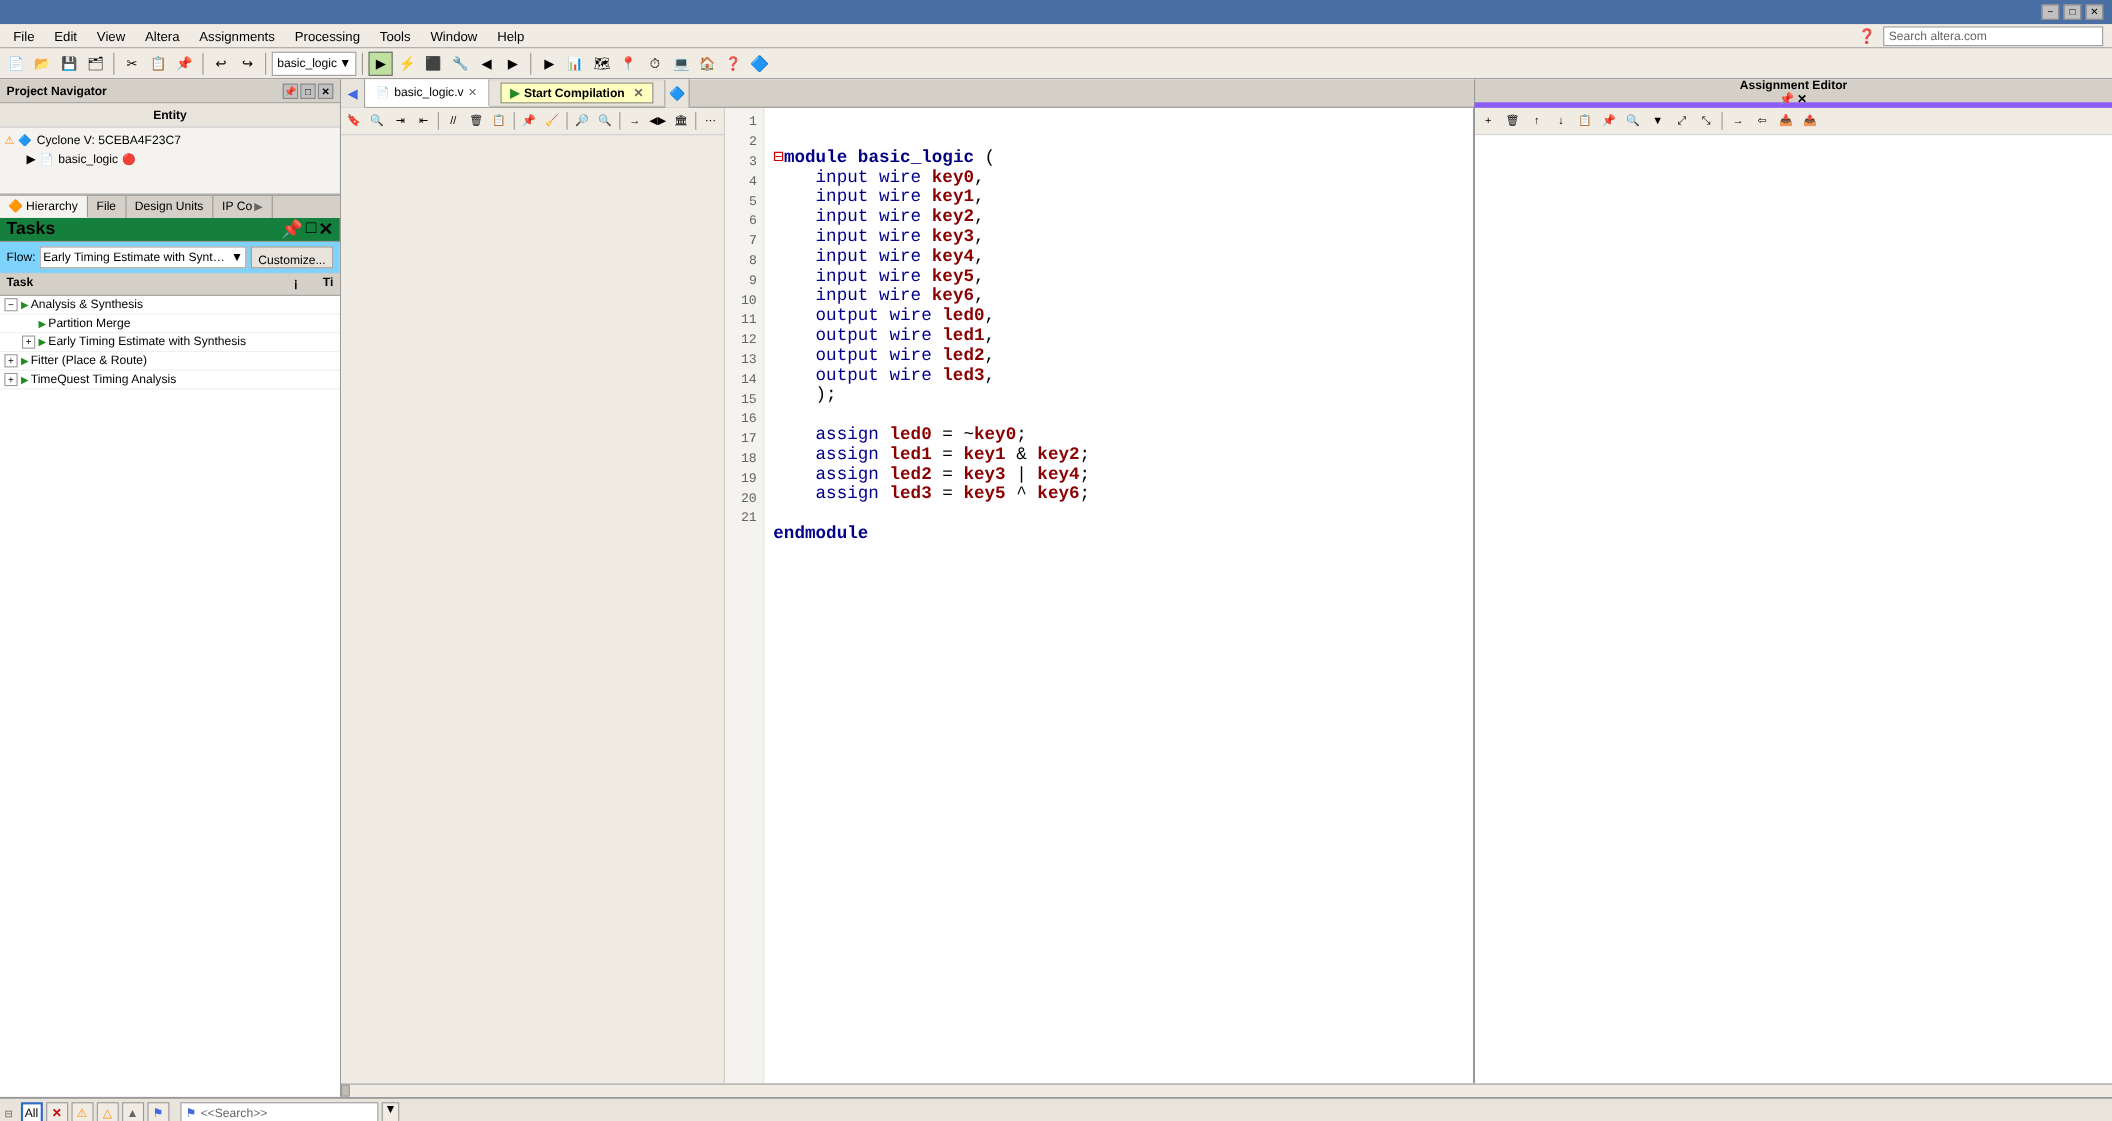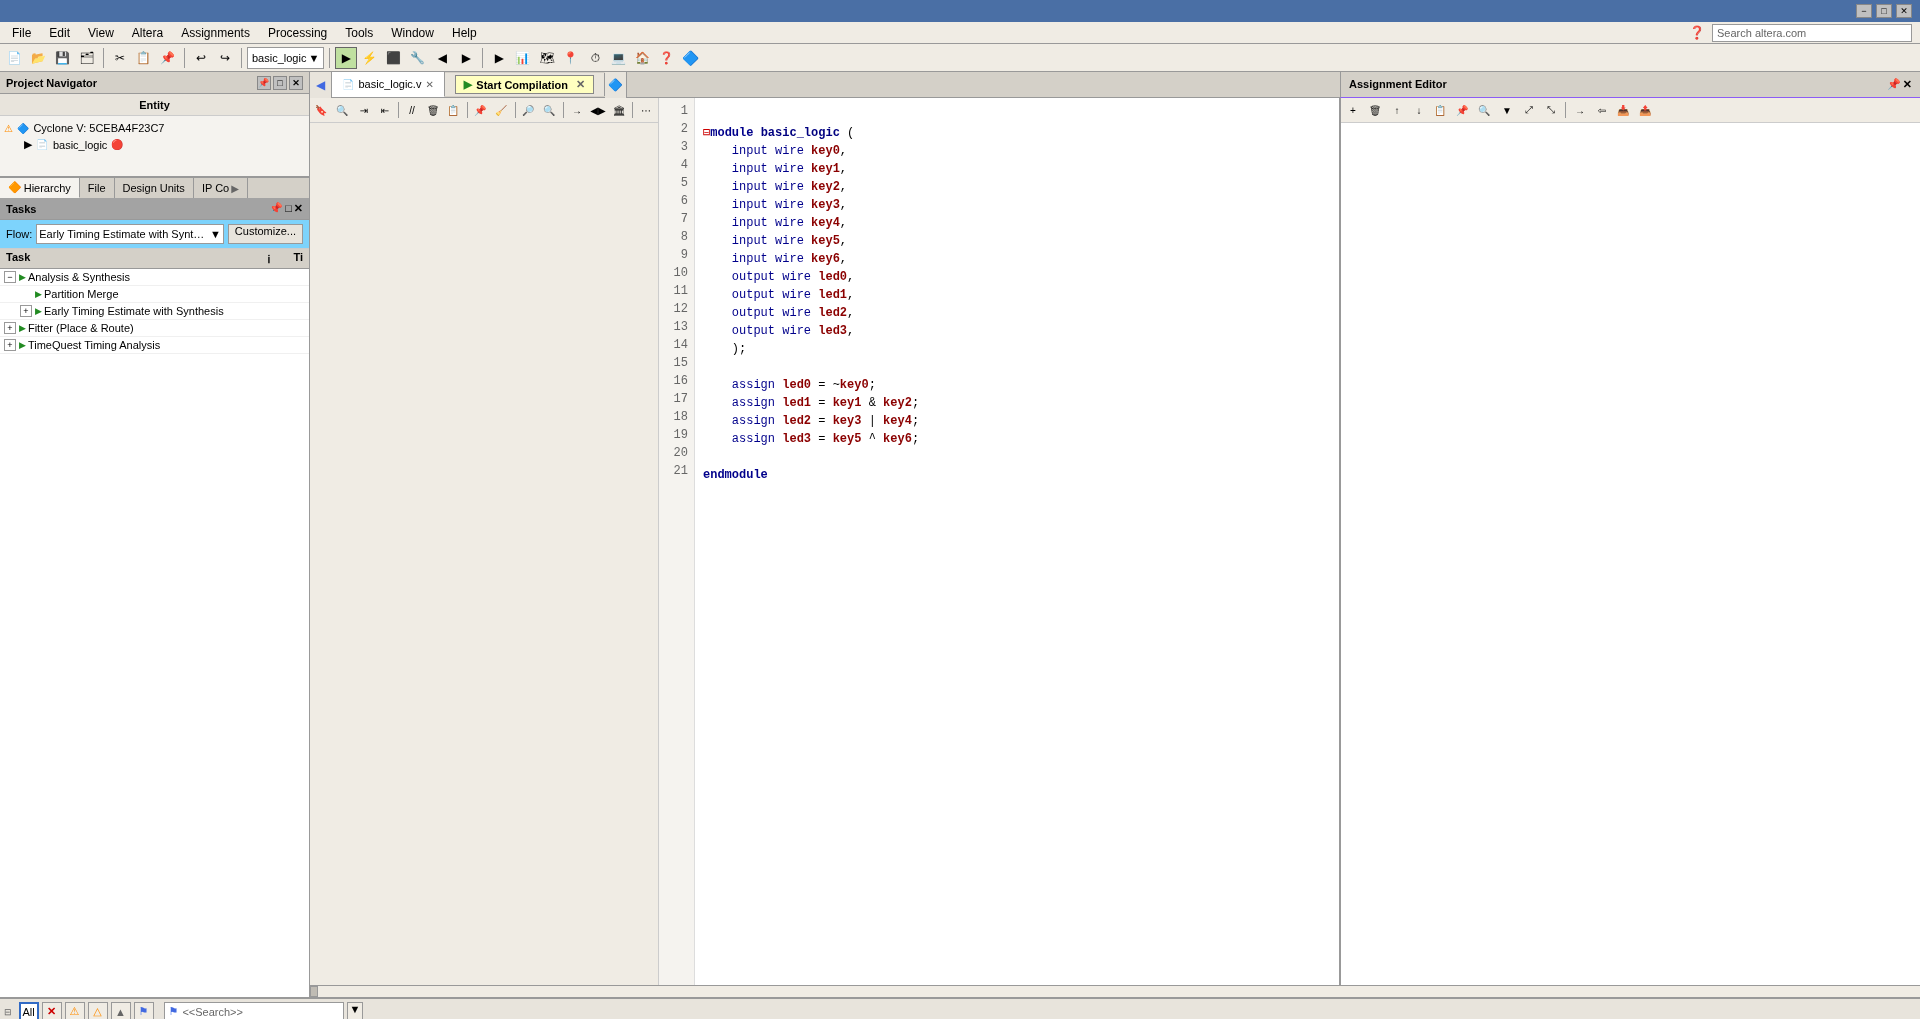--- a/index.html
+++ b/index.html
@@ -43,26 +43,26 @@
     .entity-sub-item .err-icon { color: #cc0000; font-size: 10px; }
     
     
     #nav-tabs { display: flex; border-top: 1px solid #999; background: #d4d0c8; }
     .nav-tab { padding: 3px 8px; font-size: 11px; cursor: pointer; border-right: 1px solid #999; display: flex; align-items: center; gap: 2px; }
     .nav-tab.active { background: #f5f3ef; border-bottom: 1px solid #f5f3ef; }
     .nav-tab-arrow { font-size: 10px; color: #666; }
 
     
     #tasks-panel { flex: 1; display: flex; flex-direction: column; overflow: hidden; }
-    #tasks-header { background: #a3a3a3; height: 22px; display: flex; align-items: center; justify-content: space-between; padding: 0 6px; font-size: 11px; font-weight: bold; border-bottom: 1px solid #999; }
+    #tasks-header { background: #15803d; height: 22px; display: flex; align-items: center; justify-content: space-between; padding: 0 6px; font-size: 16px; font-weight: bold; border-bottom: 1px solid #999; }
     #tasks-header .panel-controls { display: flex; gap: 2px; }
     #flow-row { display: flex; align-items: center; padding: 4px 6px; gap: 4px; border-bottom: 1px solid #ccc; background: #7dd3fc; }
     .flow-label { font-size: 11px; }
     .flow-dropdown { flex: 1; height: 20px; border: 1px solid #999; background: #fff; font-size: 11px; padding: 0 2px; display: flex; align-items: center; justify-content: space-between; cursor: pointer; }
-    .customize-btn { height: 20px; padding: 0 6px; border: 1px solid #999; background: #e8e4dc; font-size: 11px; cursor: pointer; display: flex; align-items: flex-start; }
+    .customize-btn { height: 20px; padding: 0 6px; border: 1px solid #999; background: #e8e4dc; font-size: 11px; cursor: pointer; display: flex; align-items: flex-end; }
     #tasks-columns { display: flex; background: #d4d0c8; border-bottom: 1px solid #999; }
     .tasks-col-header { padding: 2px 6px; font-size: 11px; font-weight: bold; flex: 1; }
     .tasks-col-header.task-col { flex: 3; }
     .tasks-col-header.info-col { flex: 0 0 20px; text-align: center; }
     .tasks-col-header.time-col { flex: 0 0 30px; text-align: right; }
     #tasks-content { flex: 1; overflow-y: auto; background: #fff; }
     .task-item { display: flex; align-items: center; padding: 2px 4px; font-size: 11px; border-bottom: 1px solid #f0f0f0; }
     .task-indent-1 { padding-left: 4px; }
     .task-indent-2 { padding-left: 20px; }
     .task-expand { width: 12px; height: 12px; border: 1px solid #999; display: flex; align-items: center; justify-content: center; font-size: 9px; cursor: pointer; margin-right: 3px; background: #fff; }
@@ -83,25 +83,25 @@
     
     #editor-area { flex: 1; display: flex; overflow: hidden; }
 
     
     #code-editor { flex: 1; display: flex; overflow: hidden; border-right: 1px solid #999; }
     .code-tb-btn { width: 20px; height: 20px; border: 1px solid transparent; display: flex; align-items: center; justify-content: center; font-size: 10px; cursor: pointer; background: transparent; }
     .code-tb-sep { width: 1px; height: 16px; background: #999; margin: 0 2px; }
     
     #code-main { display: flex; flex: 1; overflow: hidden; }
     #line-numbers { background: #f5f3ef; border-right: 1px solid #ddd; padding: 4px 6px; font-family: 'Courier New', monospace; font-size: 12px; color: #666; line-height: 18px; min-width: 36px; text-align: right; overflow: hidden; user-select: none; }
-    #code-content { flex: 1; padding: 8px 8px; font-family: 'Courier New', monospace; font-size: 12px; line-height: 18px; overflow: auto; white-space: pre; color: #000; background: #fff; }
+    #code-content { flex: 1; padding: 18px 8px; font-family: 'Courier New', monospace; font-size: 16px; line-height: 18px; overflow: auto; white-space: pre; color: #000; background: #fff; }
 
     
     #assignment-editor { width: 580px; display: flex; flex-direction: column; }
-    #assignment-editor-header { background: #d4d0c8; height: 26px; display: flex; align-items: center; justify-content: space-between; padding: 0 8px; font-size: 11px; font-weight: bold; border-bottom: 1px solid #8b5cf6; }
+    #assignment-editor-header { background: #d4d0c8; height: 26px; display: flex; align-items: center; justify-content: space-between; padding: 0 8px; font-size: 11px; font-weight: bold; border-bottom: 5px solid #8b5cf6; flex-direction: column; }
     #assignment-editor-content { flex: 1; background: #fff; overflow: auto; }
     .ae-btn { width: 20px; height: 20px; border: 1px solid transparent; display: flex; align-items: center; justify-content: center; font-size: 10px; cursor: pointer; }
 
     
     #bottom-panel { height: 115px; border-top: 2px solid #999; display: flex; flex-direction: column; background: #f5f3ef; }
     #message-toolbar { display: flex; align-items: center; padding: 2px 4px; gap: 3px; border-bottom: 1px solid #ccc; background: #e8e4dc; height: 26px; }
     .msg-btn { width: 20px; height: 20px; border: 1px solid #999; display: flex; align-items: center; justify-content: center; font-size: 11px; cursor: pointer; background: #f0ece4; }
     .msg-btn.active { background: #fff; border: 2px solid #316ac5; }
     .search-box { flex: 0 0 180px; height: 20px; border: 1px solid #999; background: #fff; display: flex; align-items: center; padding: 0 4px; font-size: 11px; color: #666; }
     .search-dropdown { height: 20px; padding: 0 2px; border: 1px solid #999; background: #f0ece4; cursor: pointer; font-size: 11px; }

